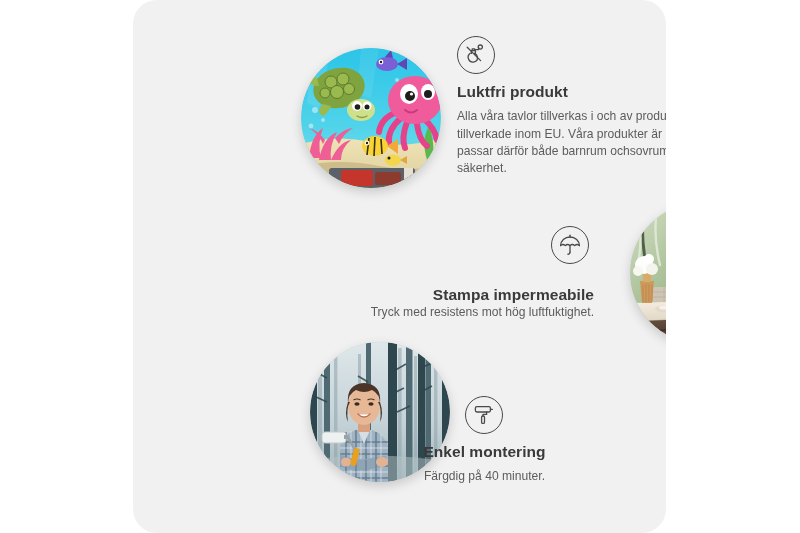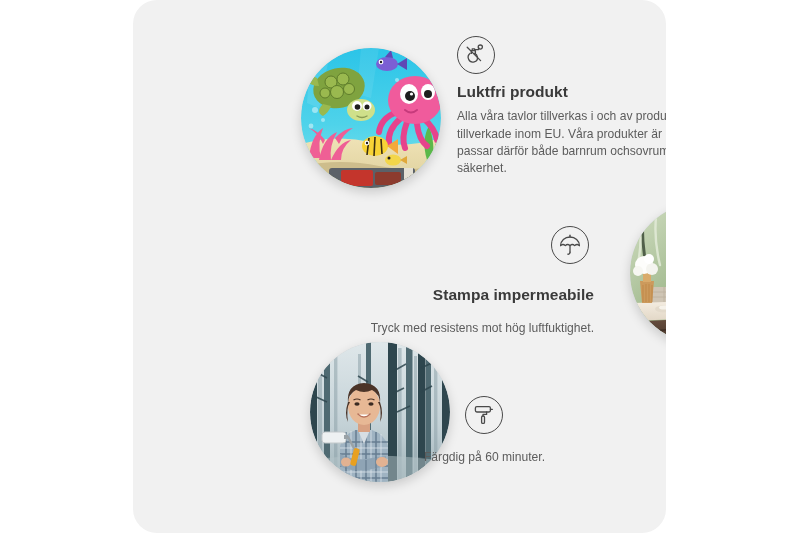--- a/index.html
+++ b/index.html
@@ -364,21 +364,21 @@
         <svg width="24" height="24" viewBox="0 0 24 24" fill="none" stroke="#4a4a4a" stroke-width="1.3" stroke-linecap="round" stroke-linejoin="round">
           <path d="M2.6 12.6 C2.6 7.6 6.8 4 12 4 C17.2 4 21.4 7.6 21.4 12.6"></path>
           <path d="M2.6 12.6 Q5 10.3 7.3 12.6 Q9.65 10.3 12 12.6 Q14.35 10.3 16.7 12.6 Q19.05 10.3 21.4 12.6"></path>
           <path d="M12 12.6 L12 19.2"></path>
           <path d="M12 19.2 C12 20.6 10.9 21.4 9.8 21.2"></path>
           <path d="M12 4 L12 2.2"></path>
         </svg>
       </div>
       <div class="feature-text" style="left:0px; top:59px; width:373px; text-align:right;">
         <p class="f-title">Stampa impermeabile</p>
-        <p class="f-desc" style="margin-top:16px;">Tryck med resistens mot hög luftfuktighet.</p>
+        <p class="f-desc" style="margin-top:0;">Tryck med resistens mot hög luftfuktighet.</p>
       </div>
     </div>
 
     <div class="photo" id="photo-3">
       <div class="inner">
         <svg viewBox="0 0 140 140" preserveAspectRatio="xMidYMid slice">
           <defs>
             <linearGradient id="skyg" x1="0" y1="0" x2="0" y2="1">
               <stop offset="0%" stop-color="#dfe7ea"></stop>
               <stop offset="60%" stop-color="#c3d1d6"></stop>
@@ -493,18 +493,19 @@
     <div class="feature" id="feature-3">
       <div class="icon-badge" style="left:136px; top:0px;">
         <svg width="24" height="24" viewBox="0 0 24 24" fill="none" stroke="#4a4a4a" stroke-width="1.3" stroke-linecap="round" stroke-linejoin="round">
           <rect x="3.4" y="3.6" width="15" height="5.4" rx="1.4"></rect>
           <path d="M18.4 6.3 L20.4 6.3"></path>
           <path d="M14.6 9 L14.6 11.4 L11 11.4 L11 13"></path>
           <rect x="9.6" y="13" width="2.9" height="7.4" rx="1.2"></rect>
         </svg>
       </div>
       <div class="feature-text" style="left:0px; top:46px; width:311px; text-align:center;">
-        <p class="f-desc" style="margin-top:7px;">Färgdig på 60 minuter.</p>
+        <p class="f-title">Enkel montering</p>
+        <p class="f-desc" style="margin-top:7px;">Färgdig på 40 minuter.</p>
       </div>
     </div>
 
   </div>
 </div>
 
 </body></html>

